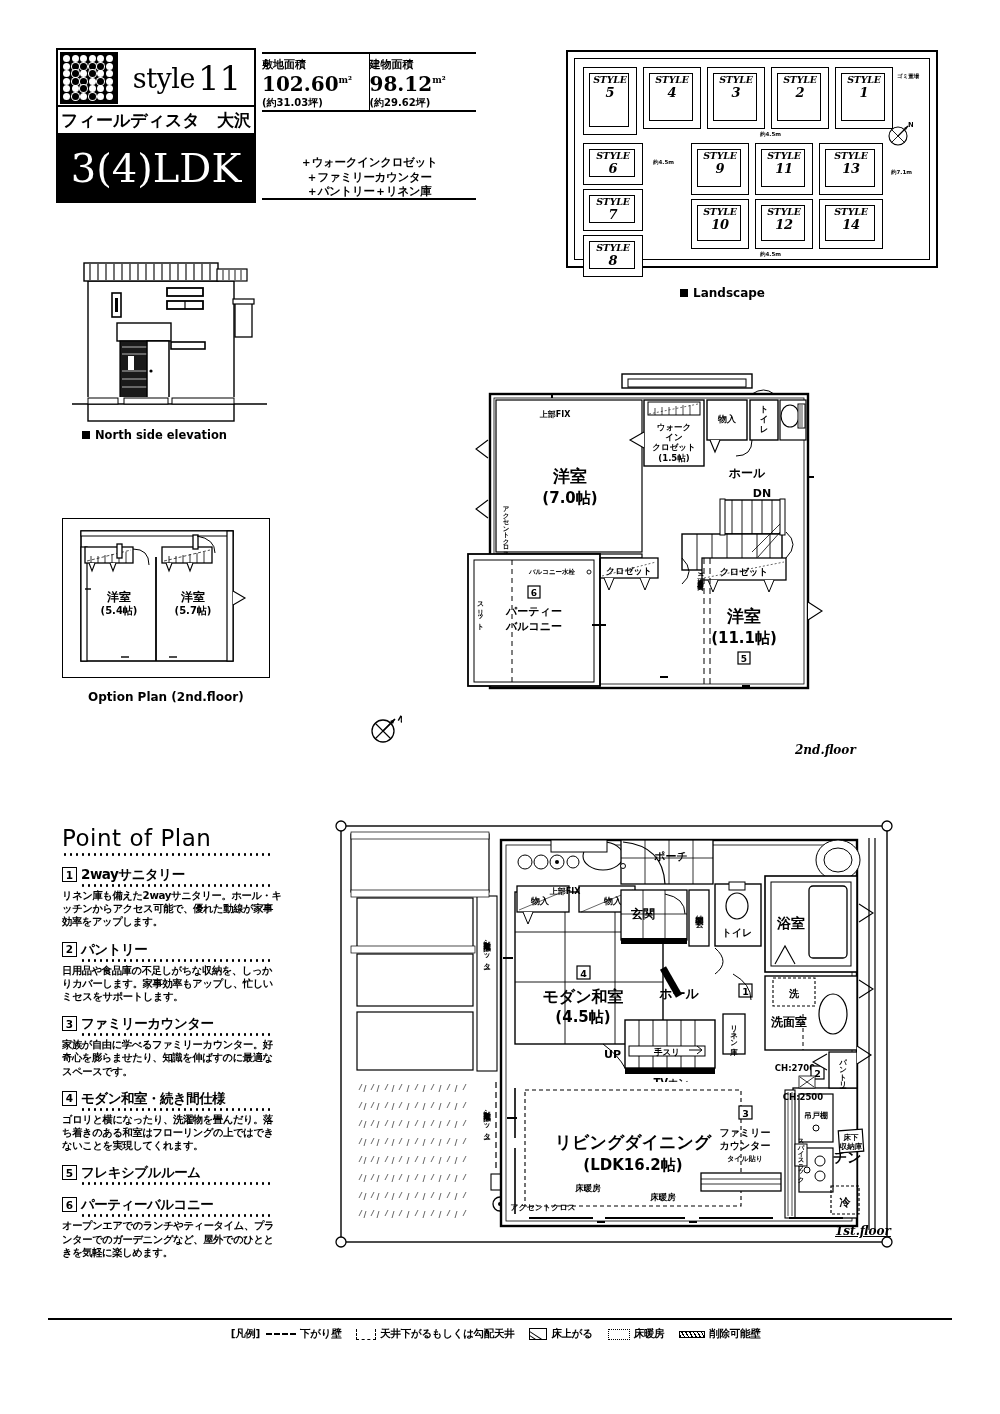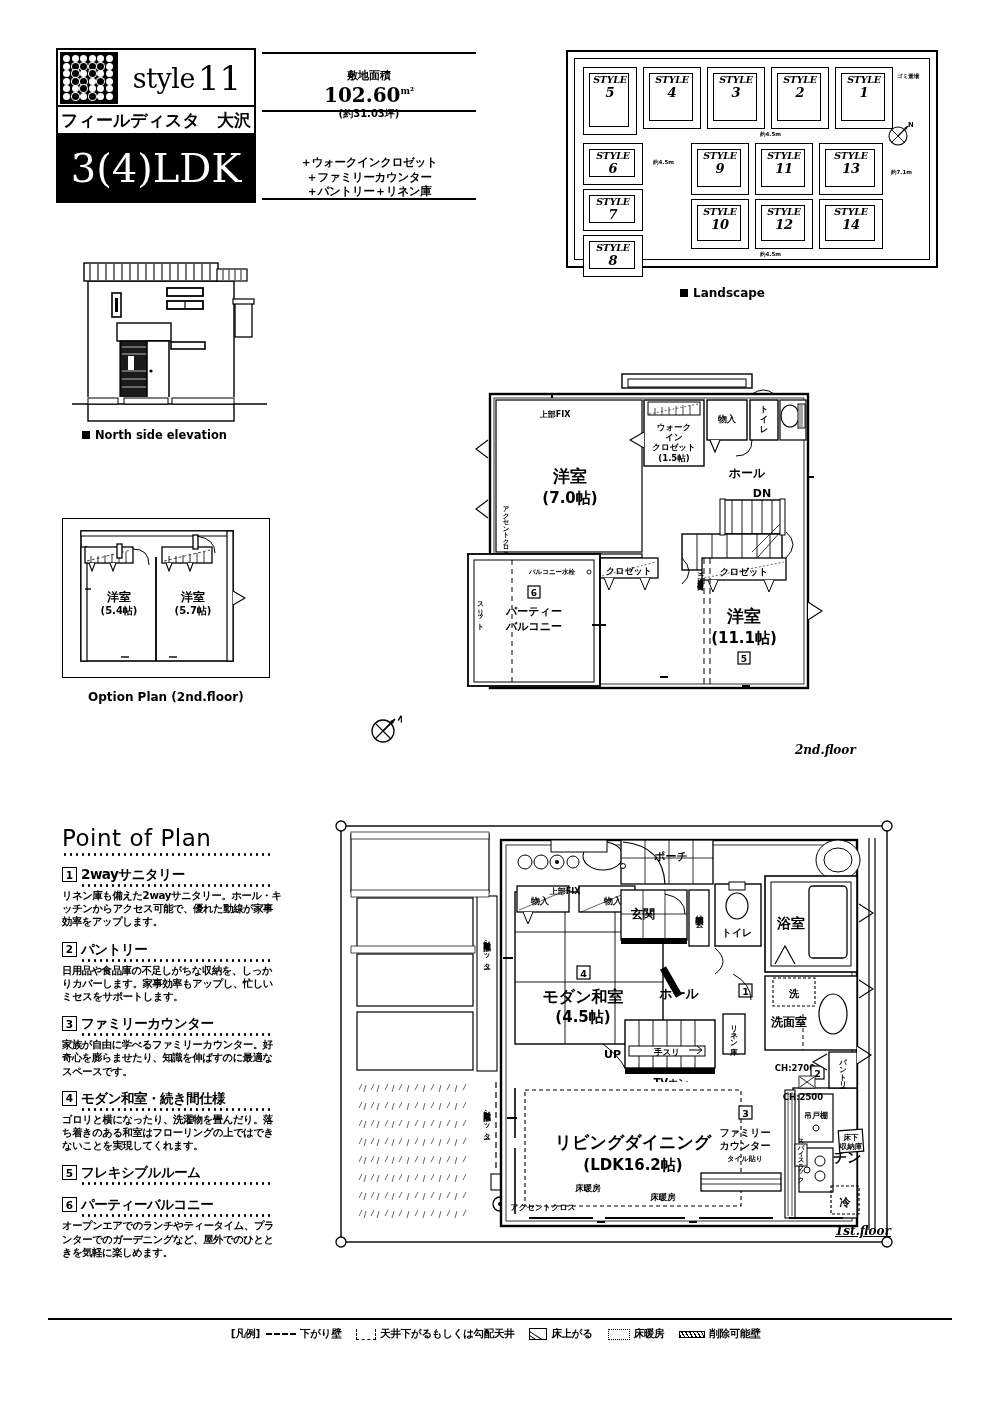--- a/index.html
+++ b/index.html
@@ -33,21 +33,21 @@
              display: flex; align-items: center; justify-content: center;
              font-size: 17px; font-weight: bold; letter-spacing: 0px; }
   .hdr-ldk { position: absolute; left: 0; top: 85px; width: 196px; height: 66px;
              background: #000; color: #fff; display: flex; align-items: center;
              justify-content: center; font-family: "DejaVu Serif","Liberation Serif",serif;
              font-size: 40px; letter-spacing: 0px; }
 
   .hdr-right { position: absolute; left: 206px; top: 0; width: 214px; height: 155px; }
   .hr-top { position: absolute; left: 0; top: 4px; width: 214px; height: 60px;
             border-top: 2px solid #000; border-bottom: 2px solid #000; display: flex; }
-  .hr-cell { flex: 1; text-align: center; padding-top: 14px; position: relative; }
+  .hr-cell { flex: 1; padding-top: 3px; position: relative; }
   .hr-cell + .hr-cell { border-left: 1px solid #000; }
   .hr-cell .lbl { font-size: 11px; font-weight: bold; letter-spacing: 0px; }
   .hr-cell .big { font-size: 20px; font-weight: bold; font-family: "DejaVu Serif","Liberation Serif",serif; }
   .hr-cell .big sup { font-size: 9px; }
   .hr-cell .tsubo { font-size: 10px; font-weight: bold; }
   .hr-mid { position: absolute; left: 0; top: 66px; width: 214px; height: 38px;
             border-bottom: 2px solid #000; padding-top: 2px; }
   .hr-mid div { font-size: 11.5px; font-weight: bold; letter-spacing: -0.3px; line-height: 17px; }
   .hr-mid span.sm { font-size: 9px; }
   .hr-bot { position: absolute; left: 0; top: 106px; width: 214px; height: 46px;
@@ -187,20 +187,25 @@
       <div class="hdr-ldk">3(4)LDK</div>
     </div>
 
     <div class="hdr-right">
       <div class="hr-top">
         <div class="hr-cell">
           <div class="lbl">敷地面積</div>
           <div class="big"><span>102.60</span><sup>m²</sup></div>
           <div class="tsubo">(約31.03坪)</div>
         </div>
+        <div class="hr-cell">
+          <div class="lbl">建物面積</div>
+          <div class="big"><span>98.12</span><sup>m²</sup></div>
+          <div class="tsubo">(約29.62坪)</div>
+        </div>
       </div>
       <div class="hr-bot">
         <div>＋ウォークインクロゼット</div>
         <div>＋ファミリーカウンター</div>
         <div>＋パントリー＋リネン庫</div>
       </div>
     </div>
   </div>
 
   <div class="siteplan">

